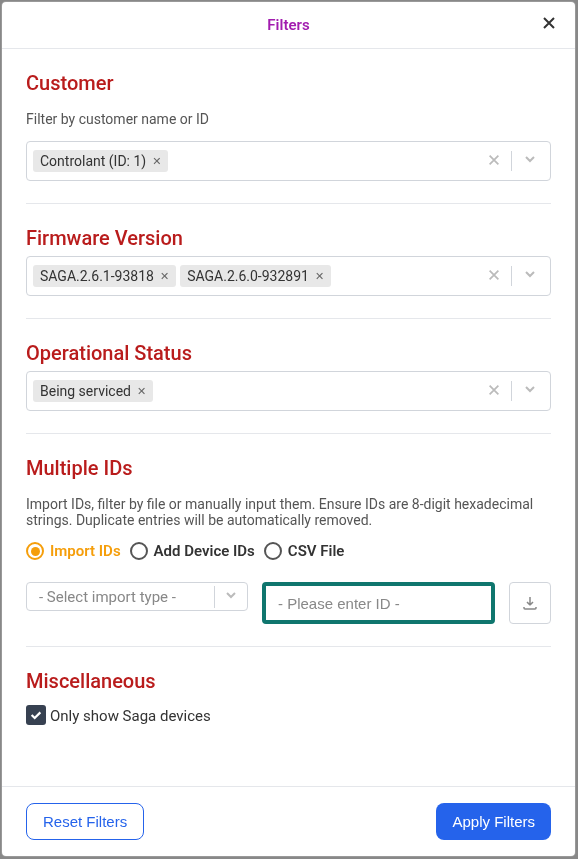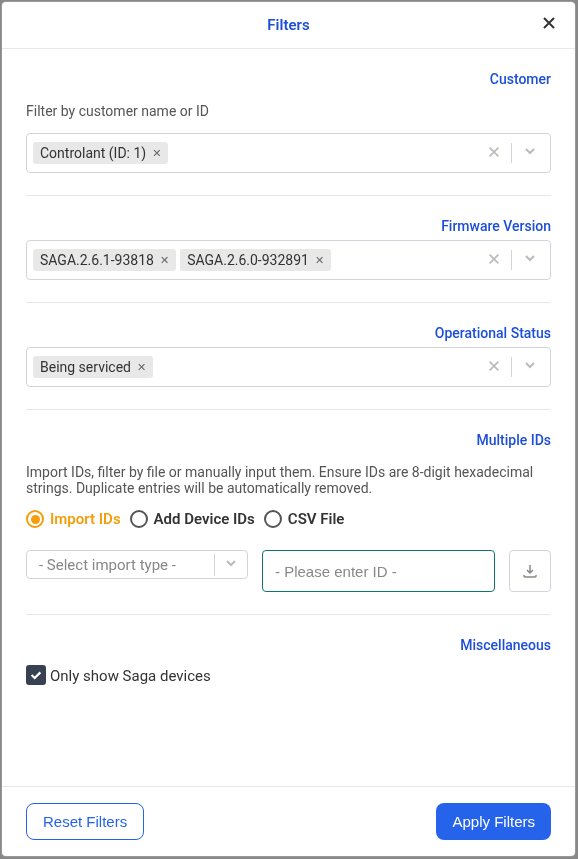--- a/index.html
+++ b/index.html
@@ -24,46 +24,45 @@
       display: flex;
       align-items: center;
       justify-content: center;
       padding: 14px 18px;
       border-bottom: 1px solid #e5e7eb;
       position: relative;
     }
     .modal-title {
       font-size: 15px;
       font-weight: 600;
-      color: #1d4ed8;
+      color: #a21caf;
     }
     .close-btn {
       position: absolute;
       right: 18px;
       top: 50%;
       transform: translateY(-50%);
       cursor: pointer;
       color: #333;
     }
     .modal-body {
       flex: 1;
       overflow-y: auto;
       padding: 0 24px;
     }
     .section {
       padding: 22px 0;
       border-bottom: 1px solid #e5e7eb;
     }
     .section:last-child { border-bottom: none; }
     .section-title {
-      font-size: 14px;
+      font-size: 20px;
       font-weight: 500;
-      color: #1d4ed8;
+      color: #b91c1c;
       margin-bottom: 6px;
-      text-align: right;
     }
     .section-desc {
       font-size: 14px;
       color: #555;
       margin-bottom: 14px;
       margin-top: 16px;
     }
     .multi-select {
       display: flex;
       align-items: center;
@@ -163,21 +162,21 @@
     }
     .select-box .text { flex: 1; }
     .select-divider {
       width: 1px;
       height: 22px;
       background: #d1d5db;
       margin: 0 2px;
     }
     .text-input {
       flex: 1;
-      border: 1px solid #0f766e;
+      border: 4px solid #0f766e;
       border-radius: 4px;
       height: 42px;
       padding: 0 12px;
       font-size: 15px;
       color: #a16207;
     }
     .text-input::placeholder { color: #888; }
     .icon-btn {
       width: 42px;
       height: 42px;

